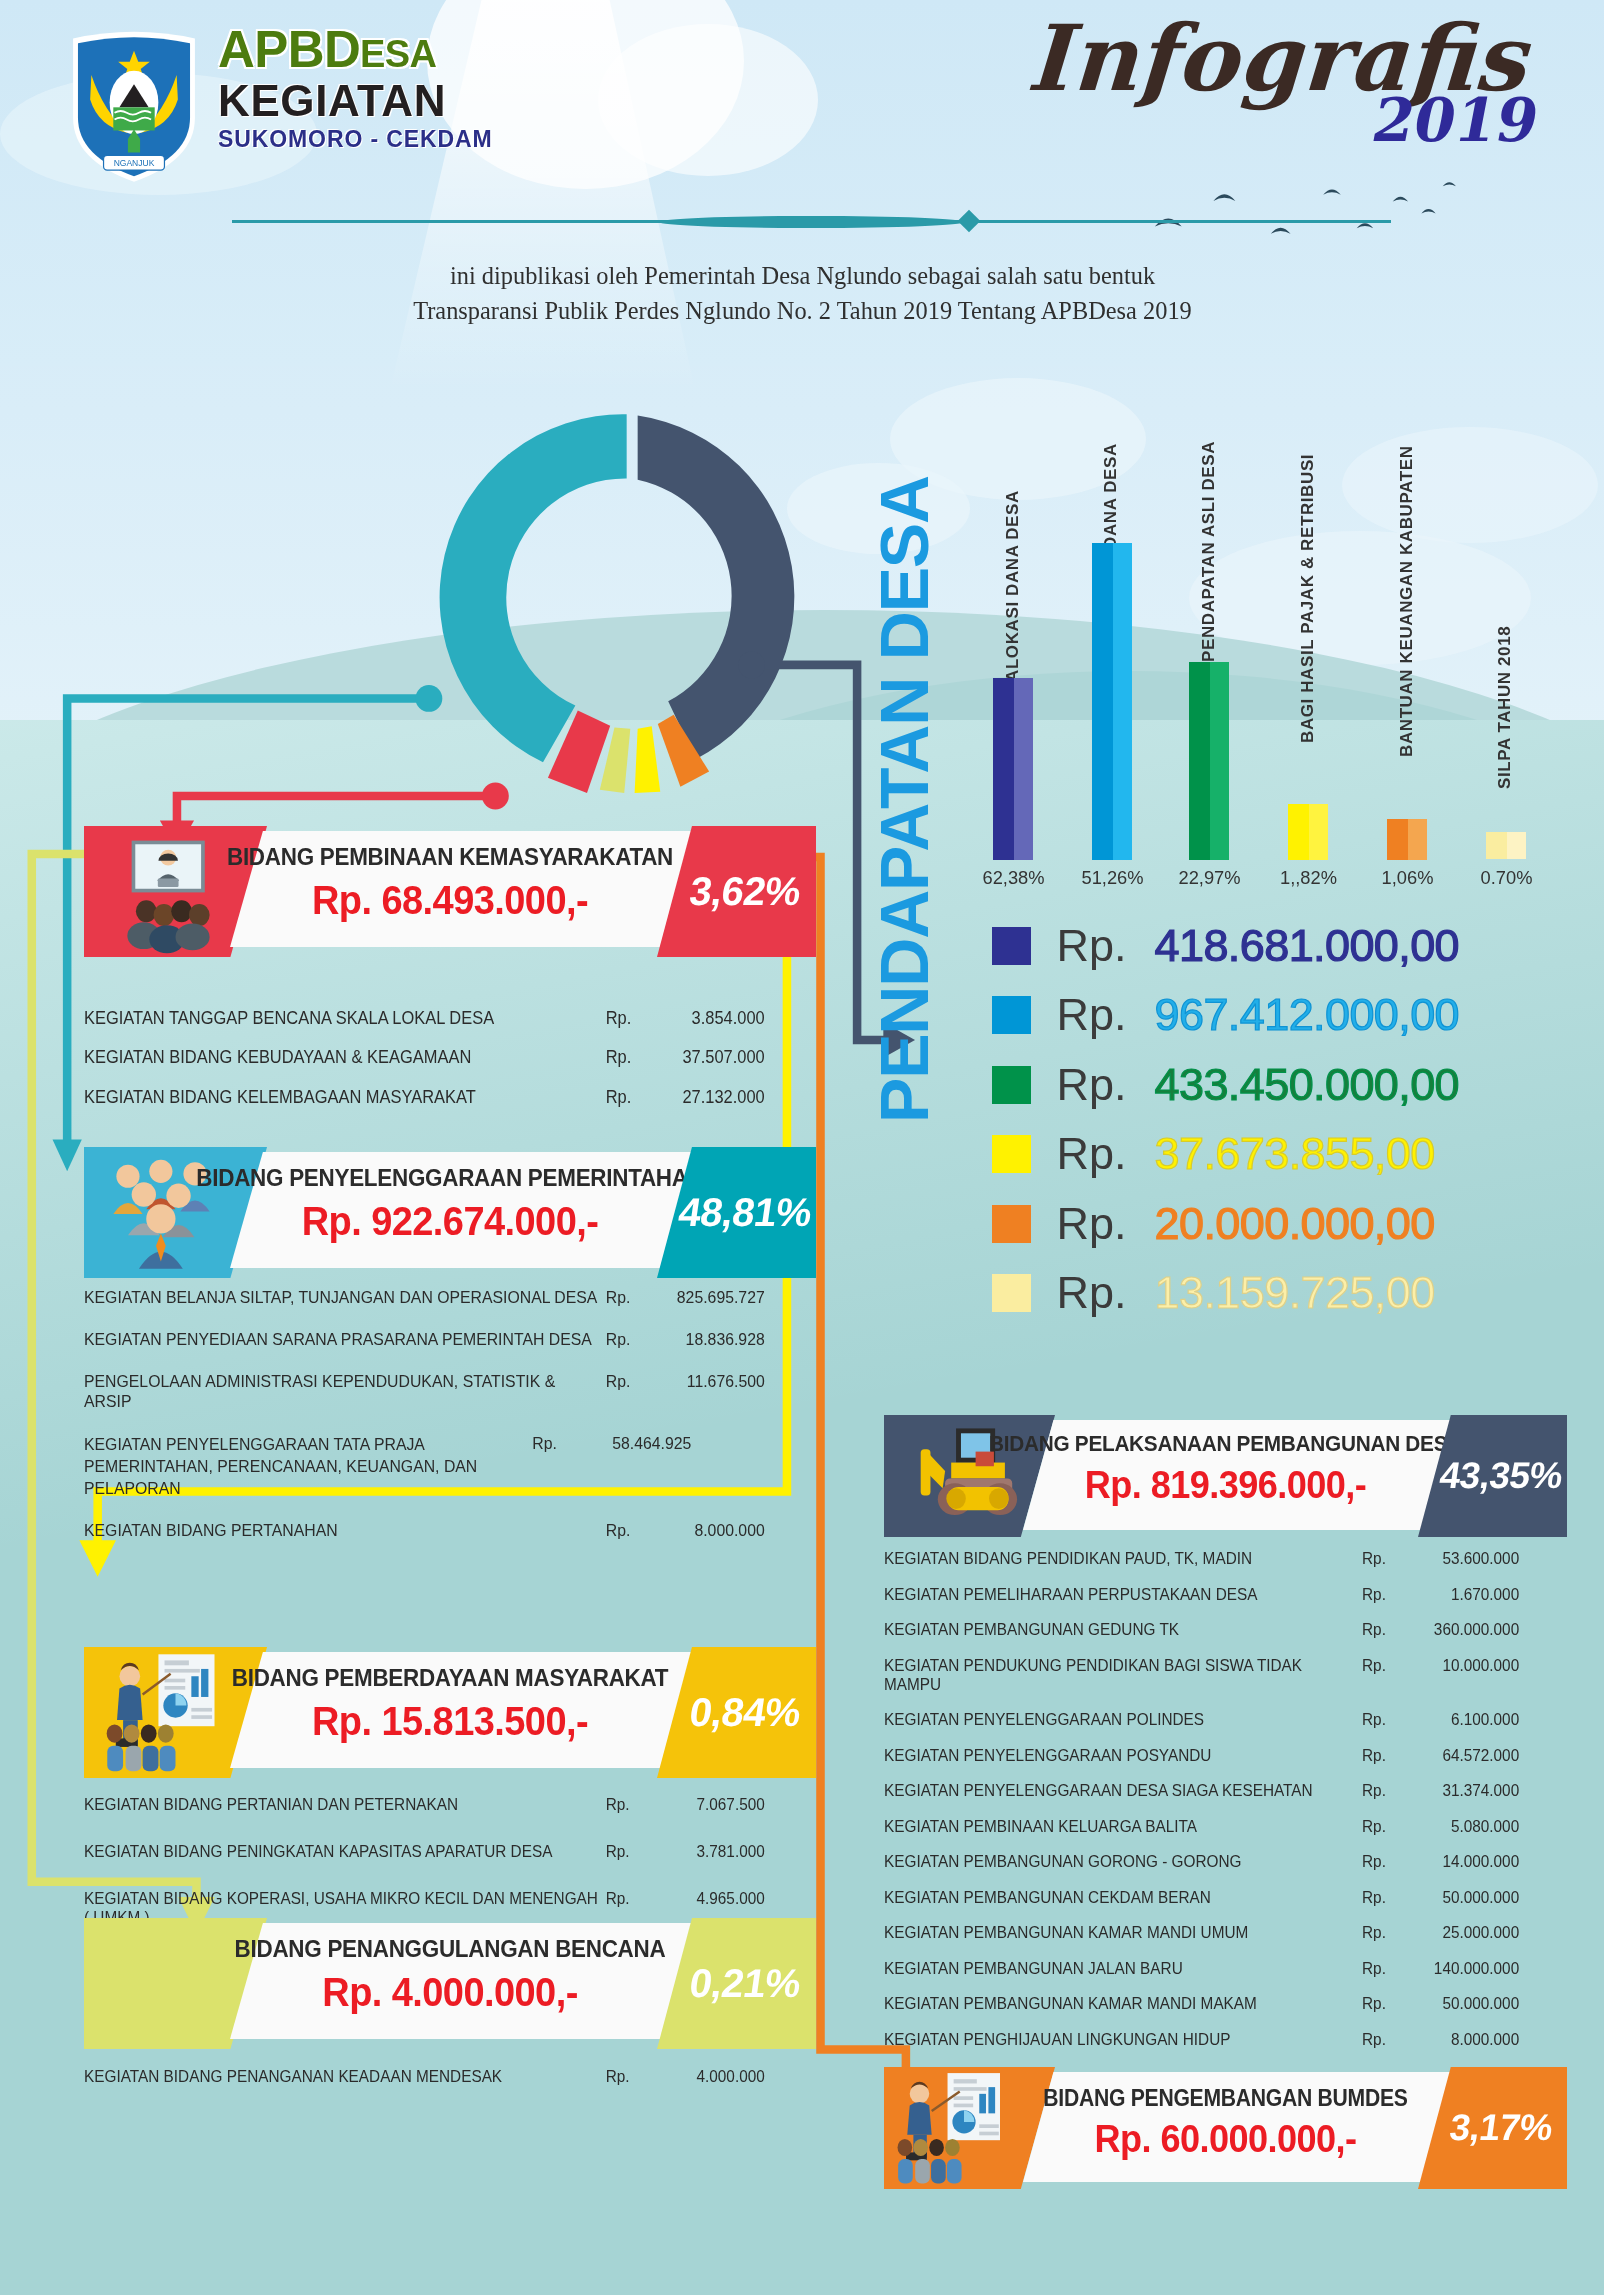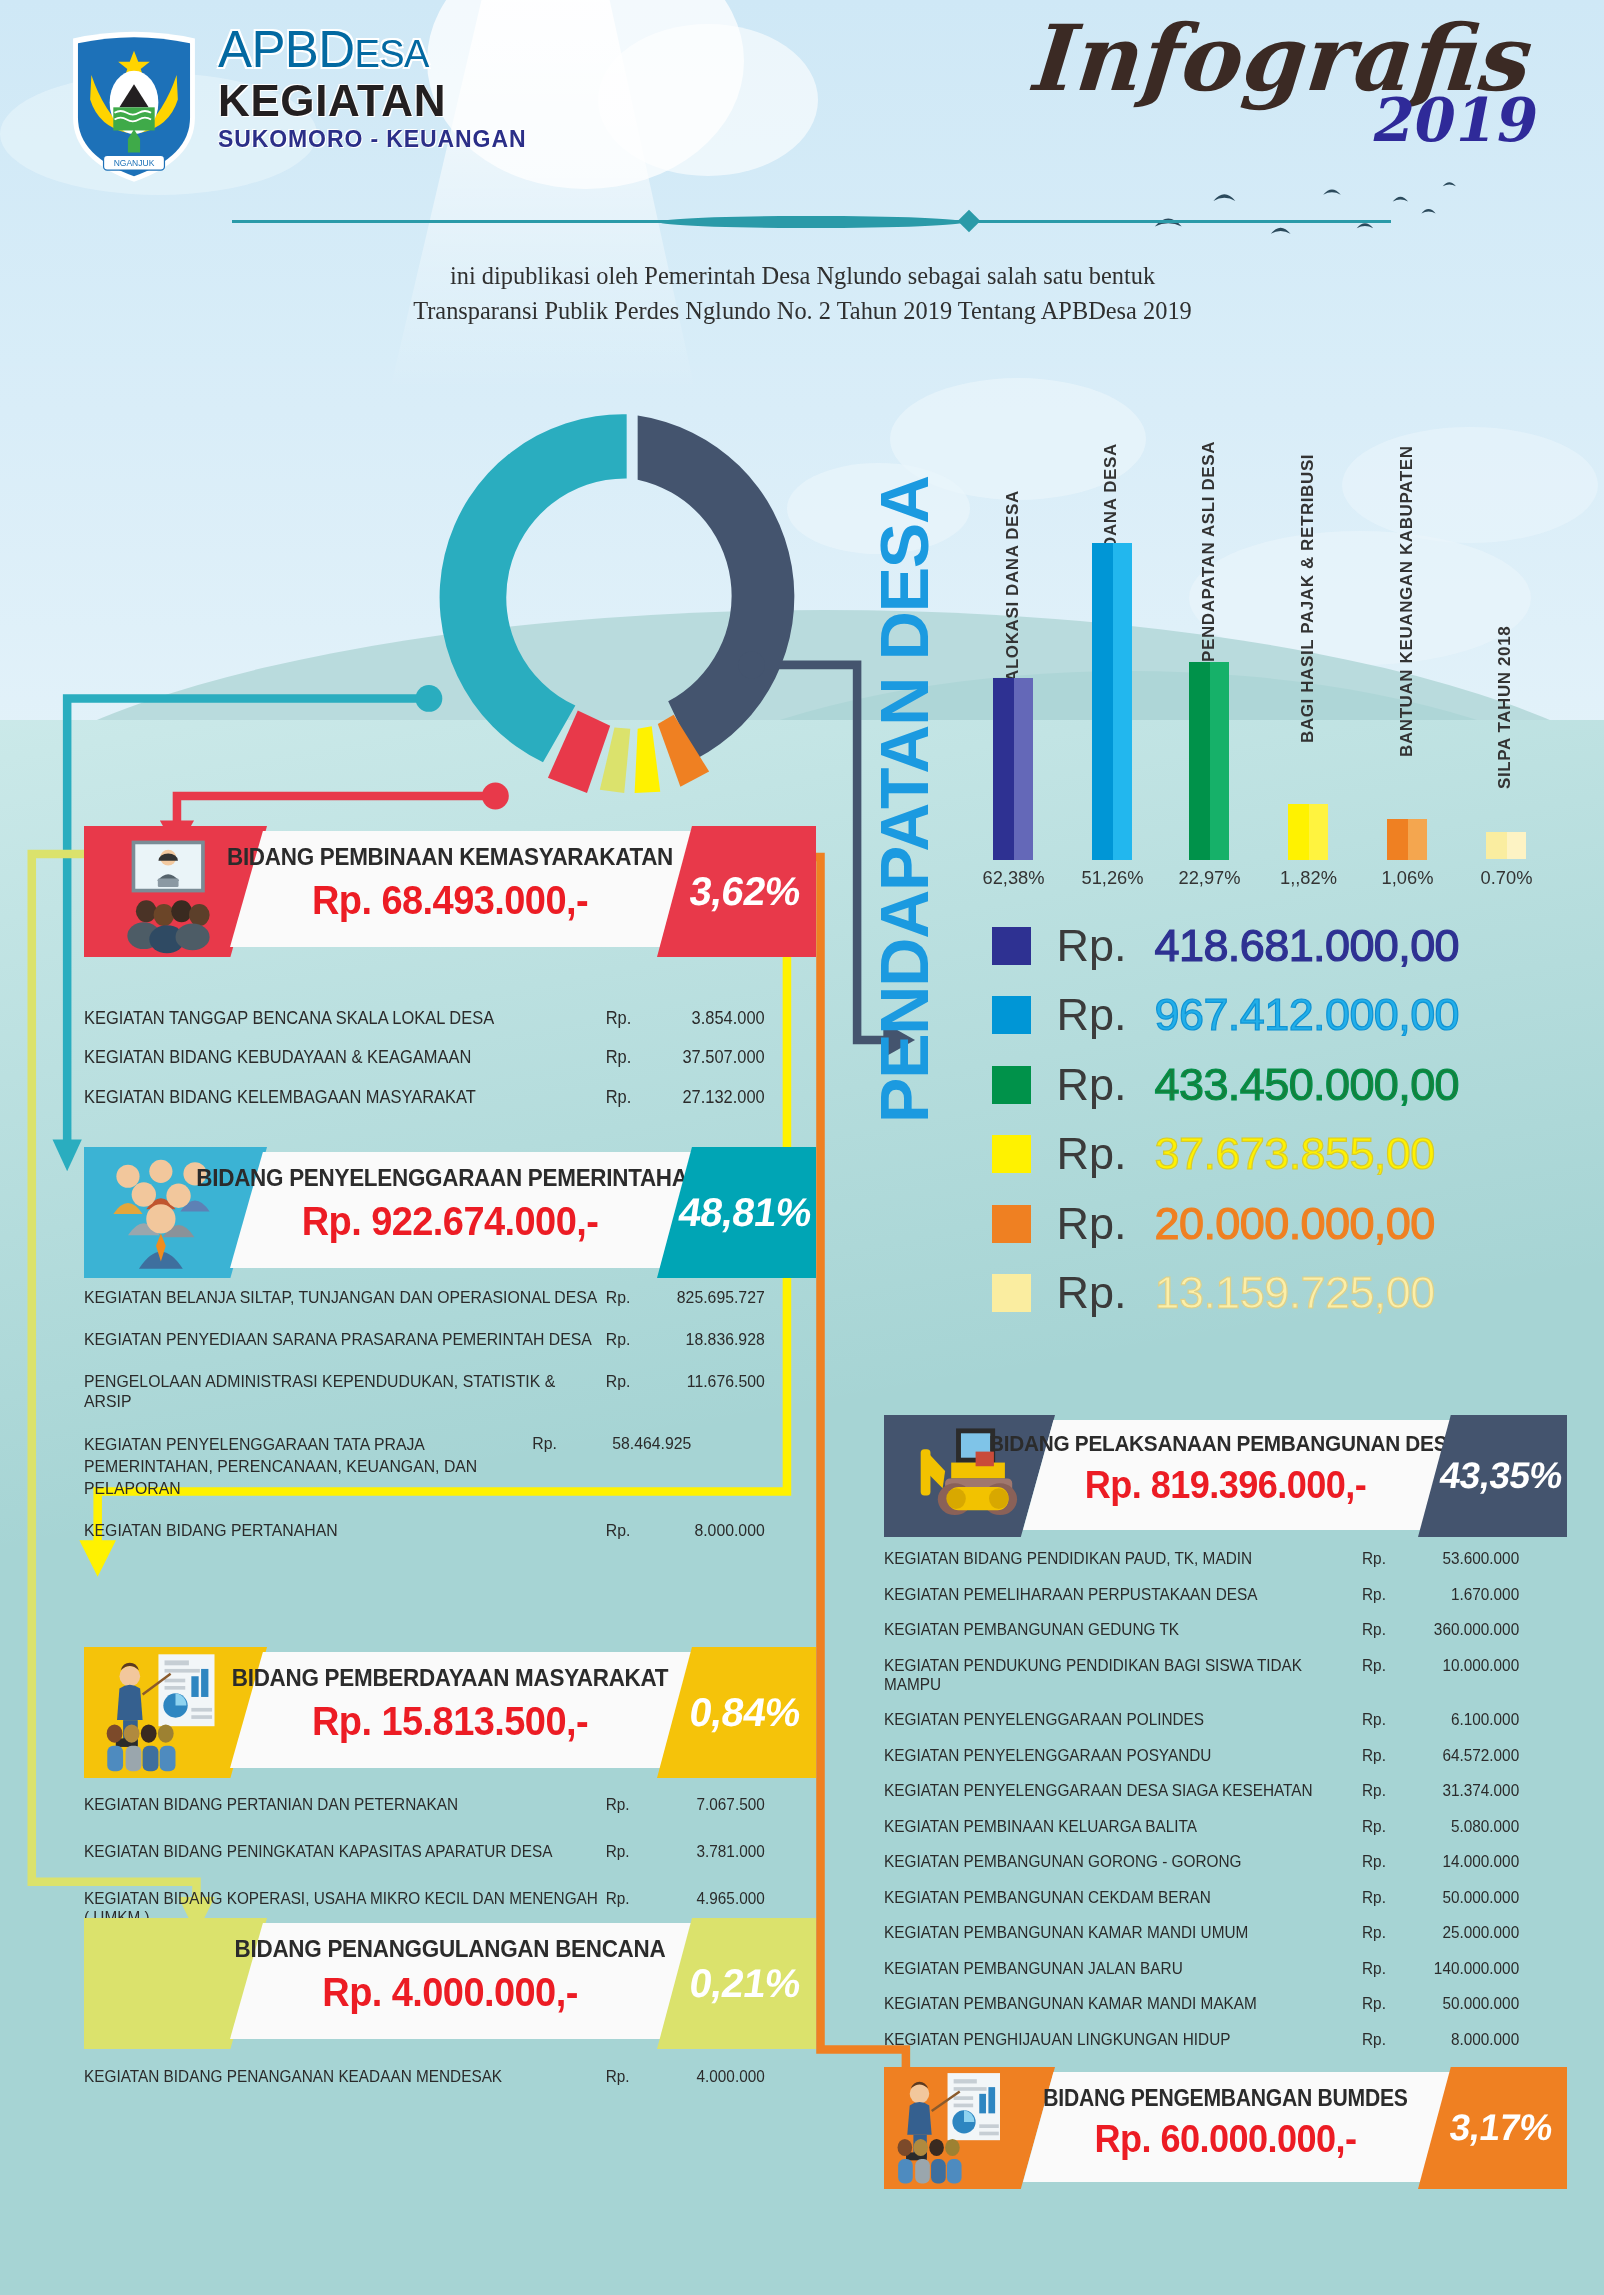--- a/index.html
+++ b/index.html
@@ -51,21 +51,21 @@
   .grad-overlay {
     position:absolute; left:0; top:720px; width:1605px; height:1576px;
     background:linear-gradient(170deg, rgba(215,240,240,.75) 0%, rgba(166,212,212,0) 45%);
   }
 
   
   .logo-wrap { position:absolute; left:67px; top:25.6px; width:134px; height:159px; }
   .brand { position:absolute; left:218px; top:24.4px; }
   .brand .apbd {
     font-family:"Liberation Sans", sans-serif;
-    font-weight:normal; font-size:51px; color:#0369a1;
+    font-weight:bold; font-size:51px; color:#4d7c0f;
     letter-spacing:-0.6px;
     text-shadow: 1.8px 1.8px 0 #ffffff, -1.8px -1.8px 0 #ffffff, 1.8px -1.8px 0 #ffffff, -1.8px 1.8px 0 #ffffff;
     line-height:1;
   }
   .brand .apbd .sm { font-size:38px; }
   .brand .nglundo {
     font-family:"Liberation Sans", sans-serif;
     font-weight:bold; font-size:44px; color:#231f20;
     letter-spacing:0.6px; line-height:1.02; margin-top:3.7px;
     text-shadow: 1.2px 1.2px 0 #ffffff, -1.2px -1.2px 0 #ffffff;
@@ -260,21 +260,21 @@
       <path d="M78 153 q10-6 20 0 q10 6 20 0 q10-6 20 0" stroke="#ffffff" stroke-width="3" fill="none"></path>
       <path d="M100 185 l10-16 l10 16 v22 h-20 Z" fill="#3faa49"></path>
       <rect x="60" y="212" width="100" height="24" rx="6" fill="#ffffff" stroke="#1d71b8" stroke-width="2"></rect>
       <text x="110" y="229" font-size="14" text-anchor="middle" fill="#1d71b8" font-family="Liberation Sans, sans-serif">NGANJUK</text>
     </svg>
   </div>
 
   <div class="brand">
     <div class="apbd"><span>APBD</span><span class="sm">ESA</span></div>
     <div class="nglundo">KEGIATAN</div>
-    <div class="sub">SUKOMORO - KEUANGAN</div>
+    <div class="sub">SUKOMORO - CEKDAM</div>
   </div>
 
   <div class="infografis">Infografis</div>
   <div class="year2019">2019</div>
 
   <div class="wave-line">
     <div class="bar"></div>
     <div class="swell"></div>
     <div class="dot"></div>
   </div>

